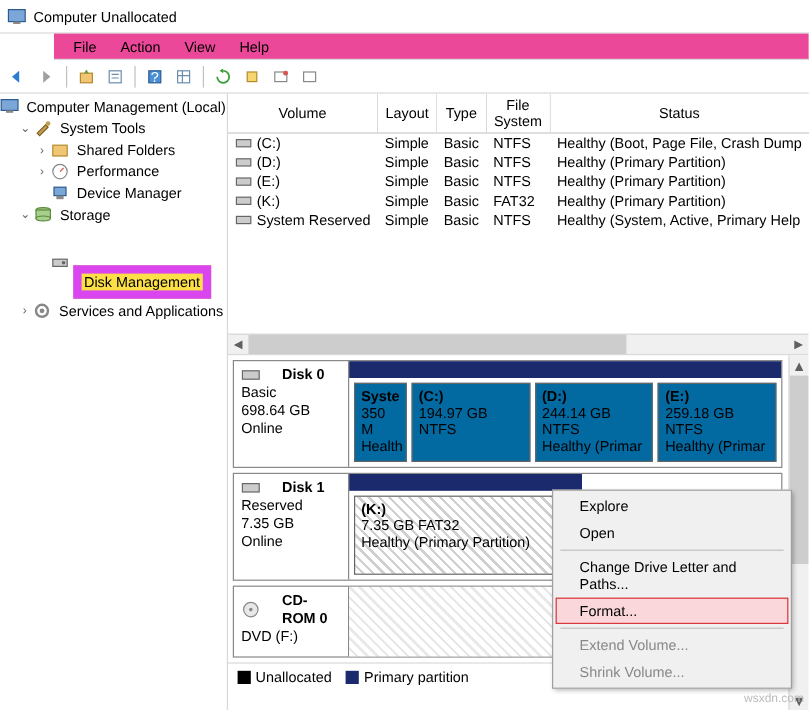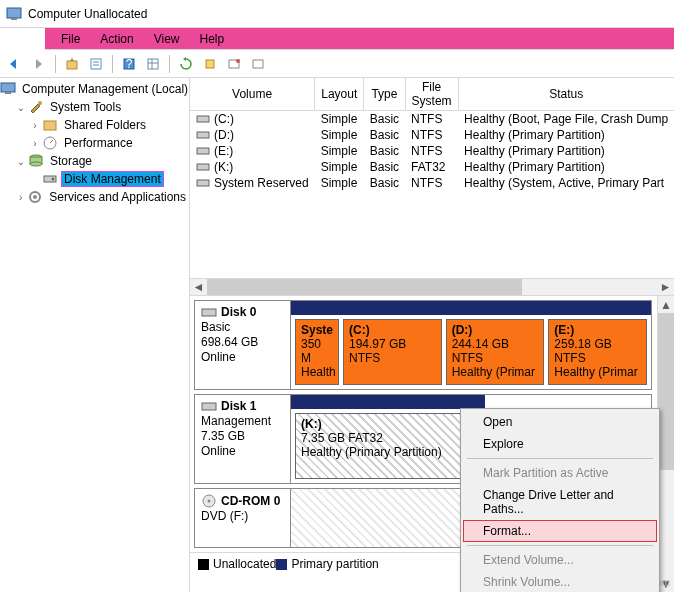--- a/index.html
+++ b/index.html
@@ -13,21 +13,21 @@
 
 .toolbar { display:flex; align-items:center; padding:2px 4px; border-bottom:1px solid #d9d9d9; background:#fff; height:28px; gap:2px;}
 .toolbar .tb-btn { width:22px; height:22px; display:flex; align-items:center; justify-content:center; border:1px solid transparent; }
 .toolbar .sep { width:1px; height:18px; background:#c0c0c0; margin:0 3px;}
 
 .main { display:flex; height:calc(592px - 28px - 22px - 28px); }
 .tree { width:190px; border-right:1px solid #d9d9d9; overflow:hidden; padding:2px 0; }
 .tree-item { display:flex; align-items:center; padding:1px 0; white-space:nowrap; }
 .tree-item .twisty { width:14px; text-align:center; color:#666; font-size:10px;}
 .tree-item .ticon { width:16px; height:16px; margin-right:3px; display:flex; align-items:center; justify-content:center;}
-.tree-item.selected .label { background:#0ea5e9; border:1px solid #d946ef; padding:0 2px; }
+.tree-item.selected .label { background:#fde047; border:7px solid #d946ef; padding:0 2px;margin-top:32px; }
 .tree-item .label { padding:0 3px; }
 .indent1 { padding-left:14px; }
 .indent2 { padding-left:28px; }
 .indent3 { padding-left:42px; }
 
 .right { flex:1; display:flex; flex-direction:column; overflow:hidden;}
 .list { flex:0 0 200px; overflow:auto; border-bottom:1px solid transparent; position:relative;}
 .list table { width:100%; border-collapse:collapse; }
 .list th { text-align:center; font-weight:normal; padding:2px 6px; border-right:1px solid #d9d9d9; border-bottom:1px solid #d9d9d9; background:#fff; position:sticky; top:0;}
 .list td { padding:1px 6px; white-space:nowrap; }
@@ -40,32 +40,32 @@
 
 .graphical { flex:1; overflow:auto; border-top:1px solid #d9d9d9; position:relative;}
 .v-scroll { position:absolute; right:0; top:0; bottom:0; width:17px; background:#f0f0f0; border-left:1px solid #d9d9d9; display:flex; flex-direction:column;}
 .v-scroll .arrow { height:17px; display:flex; align-items:center; justify-content:center; color:#606060;}
 .v-scroll .track { flex:1; position:relative;}
 .v-scroll .thumb { position:absolute; left:0; width:100%; background:#cdcdcd;}
 
 .disk-row { display:flex; border:1px solid #888; margin:4px 4px 4px 4px; margin-right:22px; height:90px; }
 .disk-row.short { height:60px;}
 .disk-info { width:96px; border-right:1px solid #888; padding:4px 6px; line-height:15px; }
-.disk-info .dicon { display:flex; align-items:center; gap:4px;}
+.disk-info .dicon { display:flex; align-items:center; gap:18px;}
 .disk-info .dname { font-weight:bold; }
 .parts { flex:1; display:flex; flex-direction:column;}
 .part-header { background:#1a2a6c; height:14px;}
 .part-header.half { width:54%;}
 .part-row { flex:1; display:flex; gap:4px; padding:4px;}
-.part { border:1px solid #666; padding:3px 5px; overflow:hidden; line-height:14px; background:#f97316;}
+.part { border:1px solid #666; padding:3px 5px; overflow:hidden; line-height:14px; background:#0369a1;}
 .part .pname { font-weight:bold;}
 .part.hatch { background: repeating-linear-gradient(45deg,#fff,#fff 4px,#d0d0d0 4px,#d0d0d0 6px); }
 .dvd-row .parts { background: repeating-linear-gradient(45deg,#fff,#fff 4px,#e8e8e8 4px,#e8e8e8 6px);}
 
-.legend { padding:4px 8px; border-top:1px solid #d9d9d9; display:flex; gap:0; align-items:center; margin-right:22px;}
+.legend { padding:4px 8px; border-top:1px solid #d9d9d9; display:flex; gap:12px; align-items:center; margin-right:22px;}
 .legend .sw { width:11px; height:11px; display:inline-block; vertical-align:middle; margin-right:4px;}
 .sw.black { background:#000;}
 .sw.blue { background:#1a2a6c;}
 
 .context-menu { position:absolute; background:#f0f0f0; border:1px solid #a0a0a0; box-shadow:2px 2px 4px rgba(0,0,0,0.3); padding:2px; width:200px; z-index:100;}
 .context-menu .mi { padding:4px 20px; cursor:default;}
 .context-menu .mi.disabled { color:#888;}
 .context-menu .mi.highlight { background:#f9d7da; border:1px solid #d9363e; padding:3px 19px;}
 .context-menu .msep { height:1px; background:#c0c0c0; margin:3px 4px;}
 
@@ -190,20 +190,29 @@
     </div>
     <div class="tree-item indent2">
       <span class="twisty">›</span>
       <span class="ticon">
           <svg width="16" height="16">
             <circle cx="8" cy="8" r="6" fill="#fff" stroke="#888"></circle>
             <line x1="8" y1="8" x2="11" y2="5" stroke="#d9534f"></line>
           </svg>
         </span>
       <span class="label">Performance</span>
+    </div>
+    <div class="tree-item indent3">
+      <span class="ticon">
+          <svg width="16" height="16">
+            <rect x="3" y="3" width="10" height="7" fill="#7aa6d8" stroke="#2b5a8e"></rect>
+            <rect x="5" y="10" width="6" height="3" fill="#888"></rect>
+          </svg>
+        </span>
+      <span class="label">Device Manager</span>
     </div>
     <div class="tree-item indent1">
       <span class="twisty">⌄</span>
       <span class="ticon">
           <svg width="16" height="16">
             <ellipse cx="8" cy="4" rx="6" ry="2" fill="#a8d08d" stroke="#5b8a3a"></ellipse>
             <rect x="2" y="4" width="12" height="7" fill="#a8d08d" stroke="#5b8a3a"></rect>
             <ellipse cx="8" cy="11" rx="6" ry="2" fill="#a8d08d" stroke="#5b8a3a"></ellipse>
           </svg>
         </span>
@@ -295,21 +304,21 @@
             <tr>
               <td class="icon-cell">
                 <svg width="14" height="10">
                   <rect x="1" y="2" width="12" height="6" fill="#ccc" stroke="#666"></rect>
                 </svg>
                 <span>System Reserved</span>
               </td>
               <td>Simple</td>
               <td>Basic</td>
               <td>NTFS</td>
-              <td>Healthy (System, Active, Primary Part</td>
+              <td>Healthy (System, Active, Primary Help</td>
             </tr>
           </tbody>
       </table>
     </div>
     <div class="h-scroll">
       <div class="arrow">◄</div>
       <div class="track">
           <div class="thumb" style="left:0;width:70%;"></div>
         </div>
       <div class="arrow">►</div>
@@ -360,21 +369,21 @@
       <div class="disk-row">
         <div class="disk-info">
           <div class="dicon">
               <span>
                 <svg width="16" height="12">
                   <rect x="1" y="2" width="14" height="7" fill="#ccc" stroke="#666"></rect>
                 </svg>
               </span>
               <span class="dname">Disk 1</span>
             </div>
-          <div>Management</div>
+          <div>Reserved</div>
           <div>7.35 GB</div>
           <div>Online</div>
         </div>
         <div class="parts">
           <div class="part-header half"></div>
           <div class="part-row">
             <div class="part hatch" style="flex:0 0 52%">
               <div class="pname">(K:)</div>
               <div>7.35 GB FAT32</div>
               <div>Healthy (Primary Partition)</div>
@@ -409,24 +418,23 @@
         <div class="track">
             <div class="thumb" style="top:0;height:60%;"></div>
           </div>
         <div class="arrow">▼</div>
       </div>
     </div>
   </div>
 </div>
 
 <div class="context-menu" style="left:460px; top:408px;">
+  <div class="mi">Explore</div>
   <div class="mi">Open</div>
-  <div class="mi">Explore</div>
   <div class="msep"></div>
-  <div class="mi disabled">Mark Partition as Active</div>
   <div class="mi">Change Drive Letter and Paths...</div>
   <div class="mi highlight">Format...</div>
   <div class="msep"></div>
   <div class="mi disabled">Extend Volume...</div>
   <div class="mi disabled">Shrink Volume...</div>
 
 </div>
 
 <div class="watermark">wsxdn.com</div>
 

